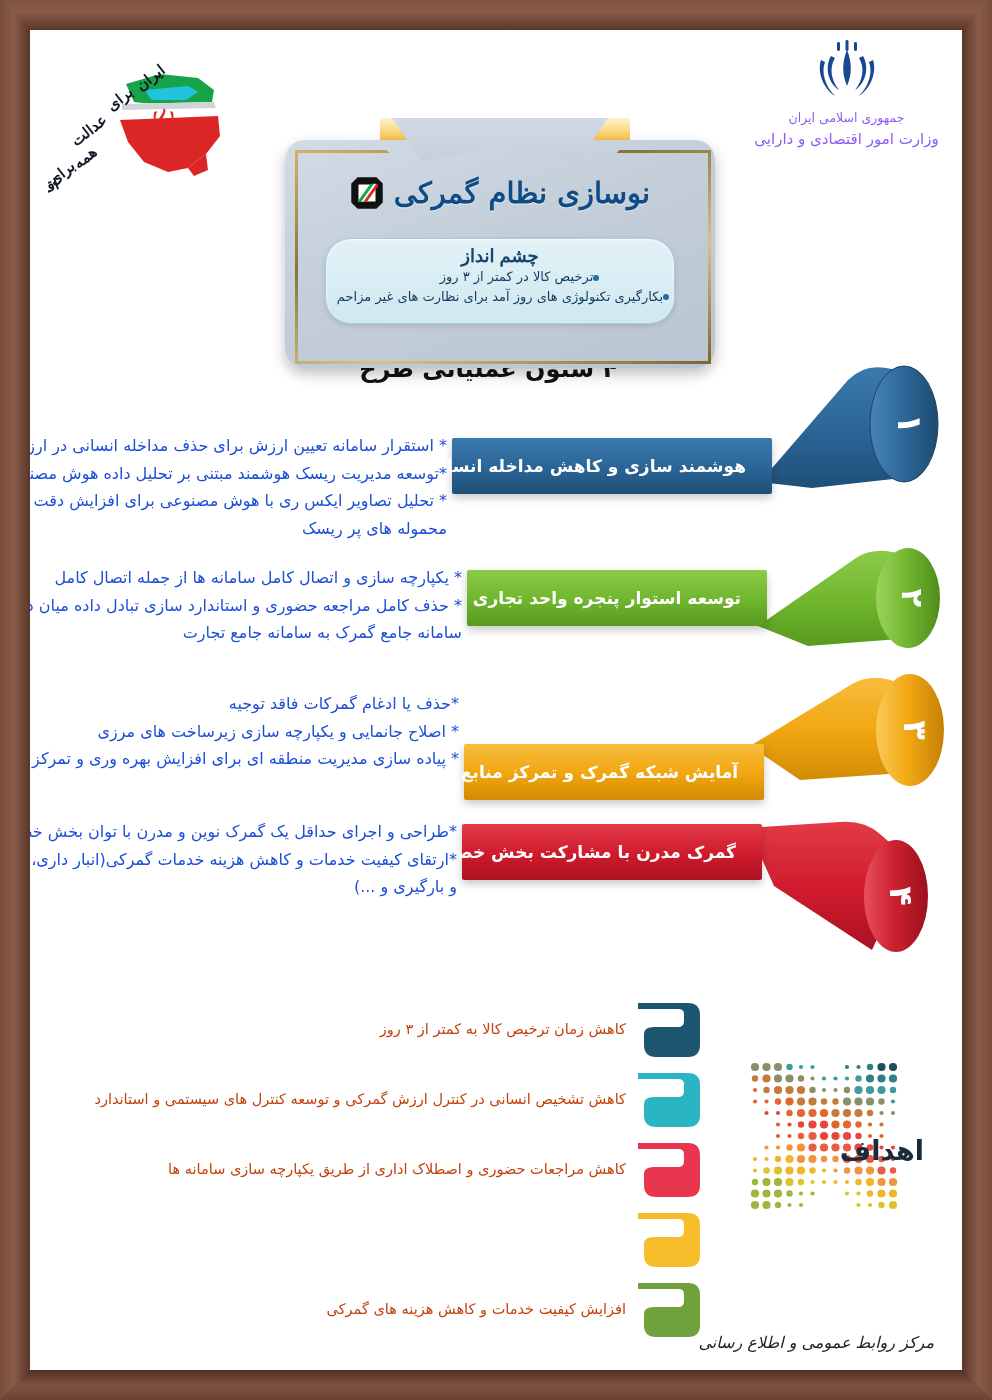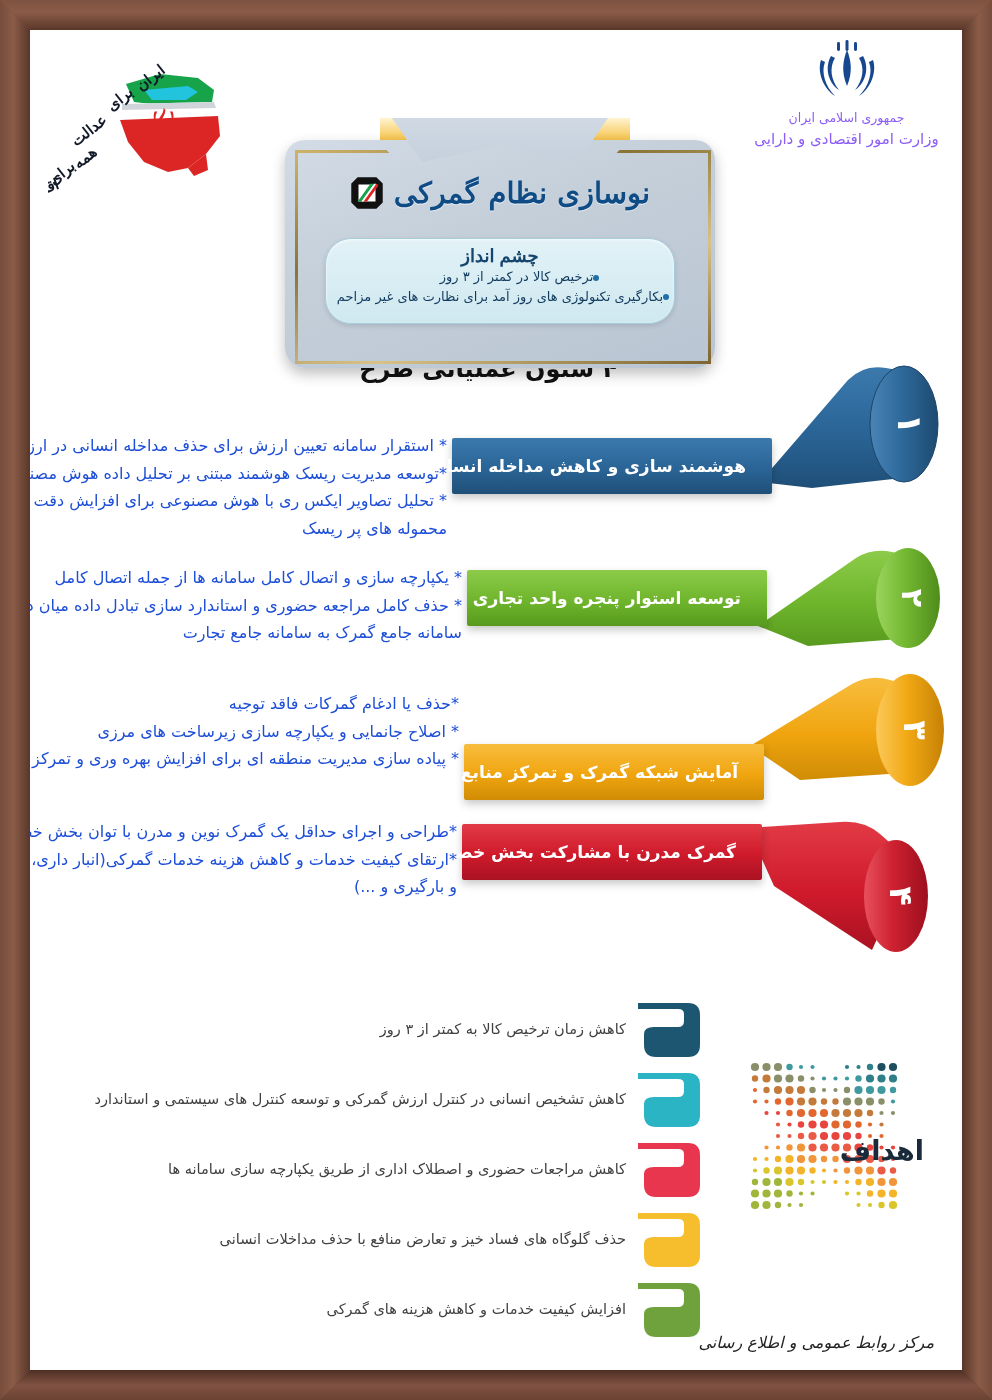--- a/index.html
+++ b/index.html
@@ -182,21 +182,21 @@
   .goals-label {
     position: absolute; right: 38px; top: 1105px;
     font-size: 27px; font-weight: 700; color: #1b2a3a;
     font-family: "DejaVu Sans", sans-serif;
   }
   .goal-row { position: absolute; height: 58px; }
   .goal-hook { position: absolute; right: 0; top: 0; width: 64px; height: 58px; }
   .goal-text {
     position: absolute; right: 76px; top: 50%;
     transform: translateY(-50%);
-    font-size: 14.5px; color: #404040;
+    font-size: 14.5px; color: #c2410c;
     font-family: "DejaVu Sans", sans-serif;
     white-space: nowrap;
   }
 
   
   .footer-text {
     position: absolute; right: 28px; bottom: 18px;
     font-size: 16px; color: #222;
     font-family: "DejaVu Serif", serif;
     font-style: italic;
@@ -582,21 +582,20 @@
       <svg class="goal-hook" viewBox="0 0 64 58">
         <path d="M0 3 L50 3 Q62 3 62 15 L62 45 Q62 57 50 57 L18 57 Q6 57 6 45 L6 34 Q6 27 16 27 L40 27 Q46 27 46 21 L46 14 Q46 9 40 9 L0 9 Z" fill="#e8364f"></path>
       </svg>
       <div class="goal-text">کاهش مراجعات حضوری و اصطلاک اداری از طریق یکپارچه سازی سامانه ها</div>
     </div>
 
     <div class="goal-row" style="top:1180px;right:260px;width:600px;">
       <svg class="goal-hook" viewBox="0 0 64 58">
         <path d="M0 3 L50 3 Q62 3 62 15 L62 45 Q62 57 50 57 L18 57 Q6 57 6 45 L6 34 Q6 27 16 27 L40 27 Q46 27 46 21 L46 14 Q46 9 40 9 L0 9 Z" fill="#f6bd2c"></path>
       </svg>
-      <div class="goal-text">حذف گلوگاه های فساد خیز و تعارض منافع با حذف مداخلات انسانی</div>
     </div>
 
     <div class="goal-row" style="top:1250px;right:260px;width:520px;">
       <svg class="goal-hook" viewBox="0 0 64 58">
         <path d="M0 3 L50 3 Q62 3 62 15 L62 45 Q62 57 50 57 L18 57 Q6 57 6 45 L6 34 Q6 27 16 27 L40 27 Q46 27 46 21 L46 14 Q46 9 40 9 L0 9 Z" fill="#6fa23c"></path>
       </svg>
       <div class="goal-text">افزایش کیفیت خدمات و کاهش هزینه های گمرکی</div>
     </div>
 
     <div class="footer-text">مرکز روابط عمومی و اطلاع رسانی</div>

